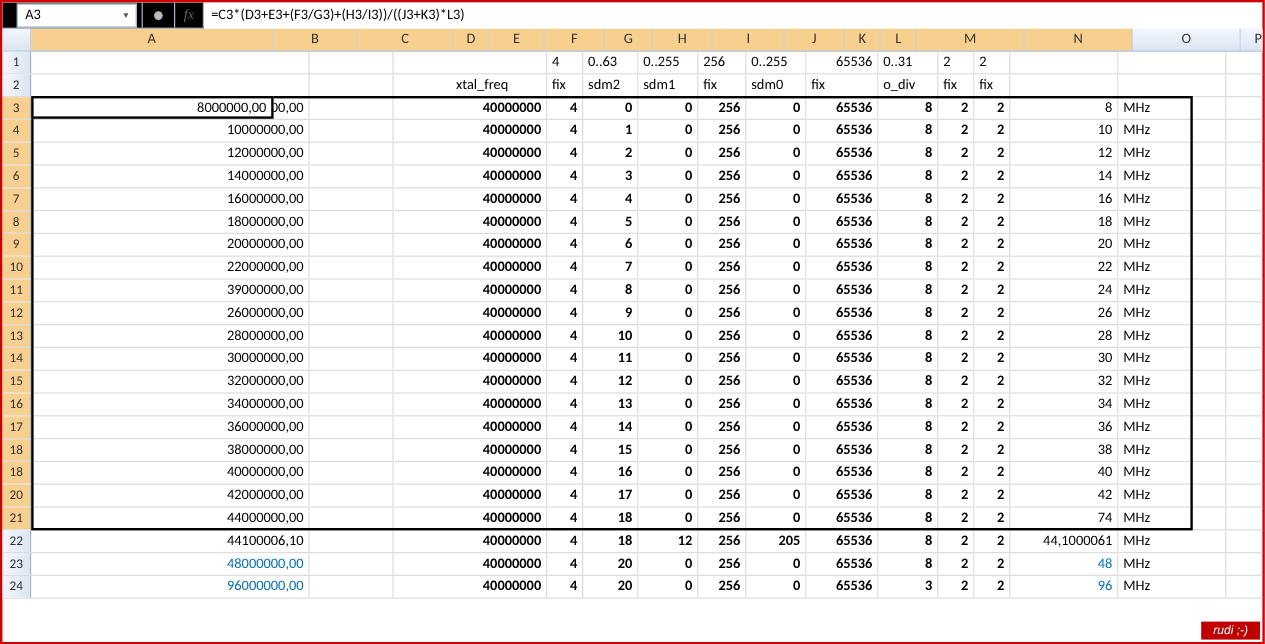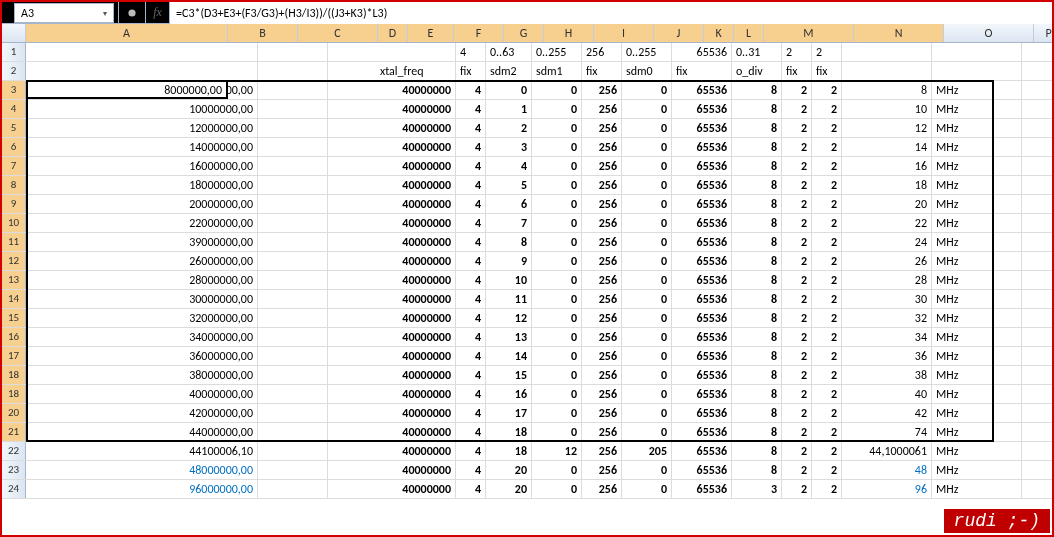--- a/index.html
+++ b/index.html
@@ -39,21 +39,21 @@
   .c-M { width: 90px; }
   .c-N { width: 90px; }
   .c-O { width: 90px; }
   .c-P { width: 30px; }
   .bold { font-weight: bold; }
   .blue { color: #0070c0; }
   
   .selection-border { position: absolute; border: 2px solid #000; pointer-events: none; }
   .active-cell { position: absolute; border: 2px solid #000; pointer-events: none; background: transparent;}
   
-  .rudi { position: absolute; bottom: 2px; right: 2px; background: #c00000; color: #fff; font-style: italic; font-family: Liberation Mono, monospace; font-size: 18px; padding: 2px 10px; }
+  .rudi { position: absolute; bottom: 2px; right: 2px; background: #c00000; color: #fff; font-style: italic; font-family: Liberation Sans, sans-serif; font-size: 10px; padding: 2px 10px; }
 </style>
 </head>
 <body>
 
 <div class="formula-bar">
   <div class="name-box">
       <span>A3</span>
     </div>
   <div class="fx-divider">
     <svg viewBox="0 0 10 10">

